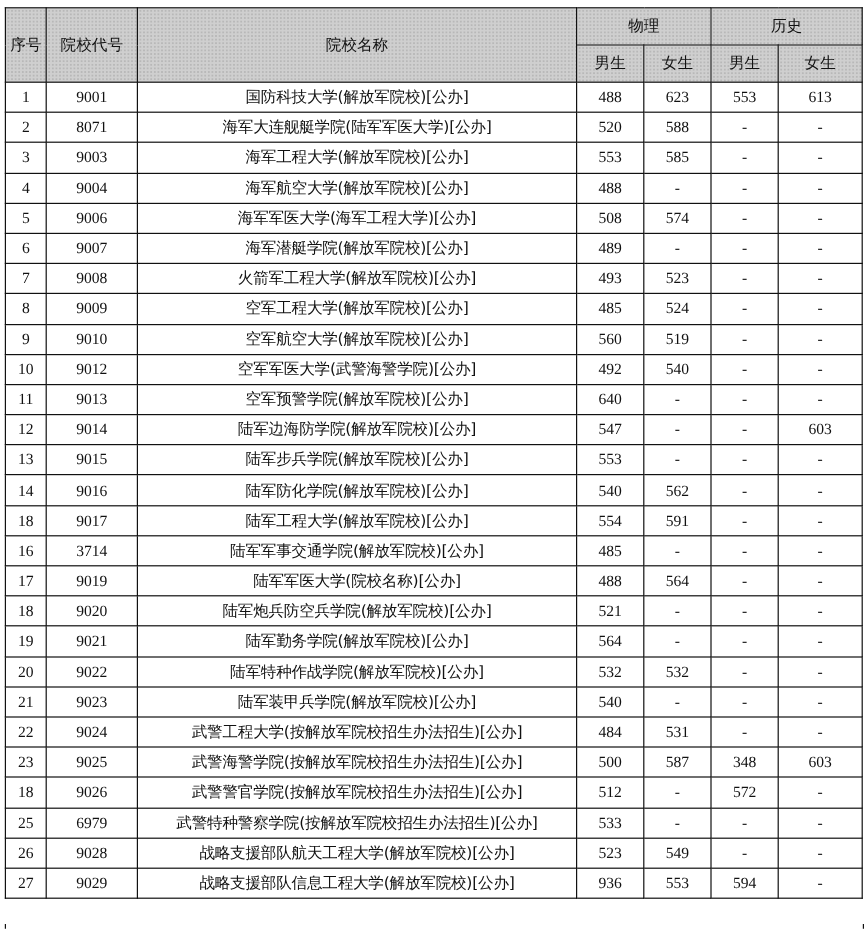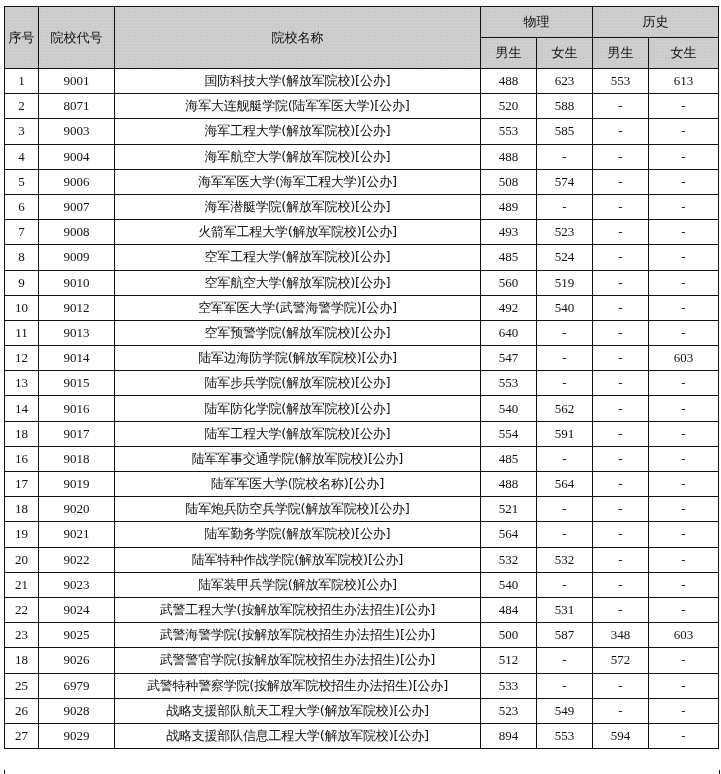--- a/index.html
+++ b/index.html
@@ -203,21 +203,21 @@
         <td class="seq">18</td>
         <td class="code">9017</td>
         <td class="name">陆军工程大学(解放军院校)[公办]</td>
         <td class="score">554</td>
         <td class="score">591</td>
         <td class="score">-</td>
         <td class="score">-</td>
       </tr>
       <tr>
         <td class="seq">16</td>
-        <td class="code">9018</td>
+        <td class="code">3714</td>
         <td class="name">陆军军事交通学院(解放军院校)[公办]</td>
         <td class="score">485</td>
         <td class="score">-</td>
         <td class="score">-</td>
         <td class="score">-</td>
       </tr>
       <tr>
         <td class="seq">17</td>
         <td class="code">9019</td>
         <td class="name">陆军军医大学(院校名称)[公办]</td>
@@ -304,21 +304,21 @@
         <td class="name">战略支援部队航天工程大学(解放军院校)[公办]</td>
         <td class="score">523</td>
         <td class="score">549</td>
         <td class="score">-</td>
         <td class="score">-</td>
       </tr>
       <tr>
         <td class="seq">27</td>
         <td class="code">9029</td>
         <td class="name">战略支援部队信息工程大学(解放军院校)[公办]</td>
-        <td class="score">894</td>
+        <td class="score">936</td>
         <td class="score">553</td>
         <td class="score">594</td>
         <td class="score">-</td>
       </tr>
     </tbody>
 </table>
 
 <div class="bottom-strip"></div>
 <div class="watermark"></div>
 

